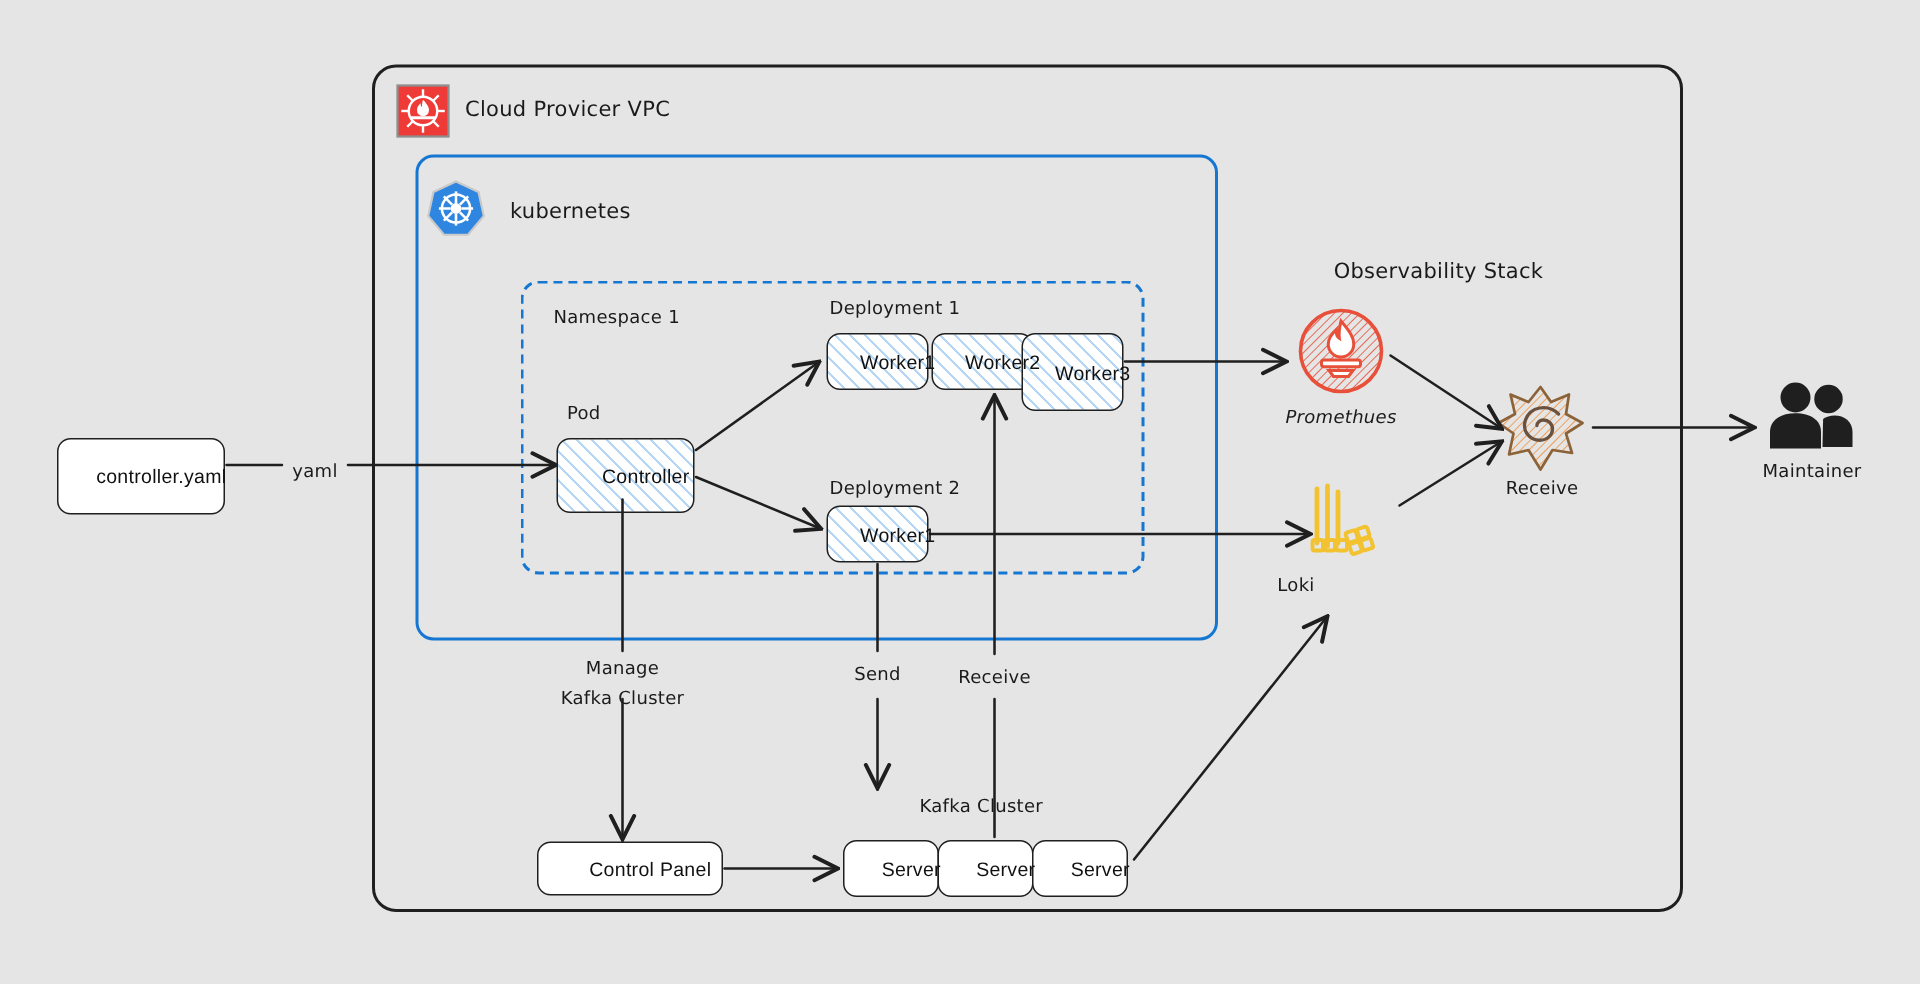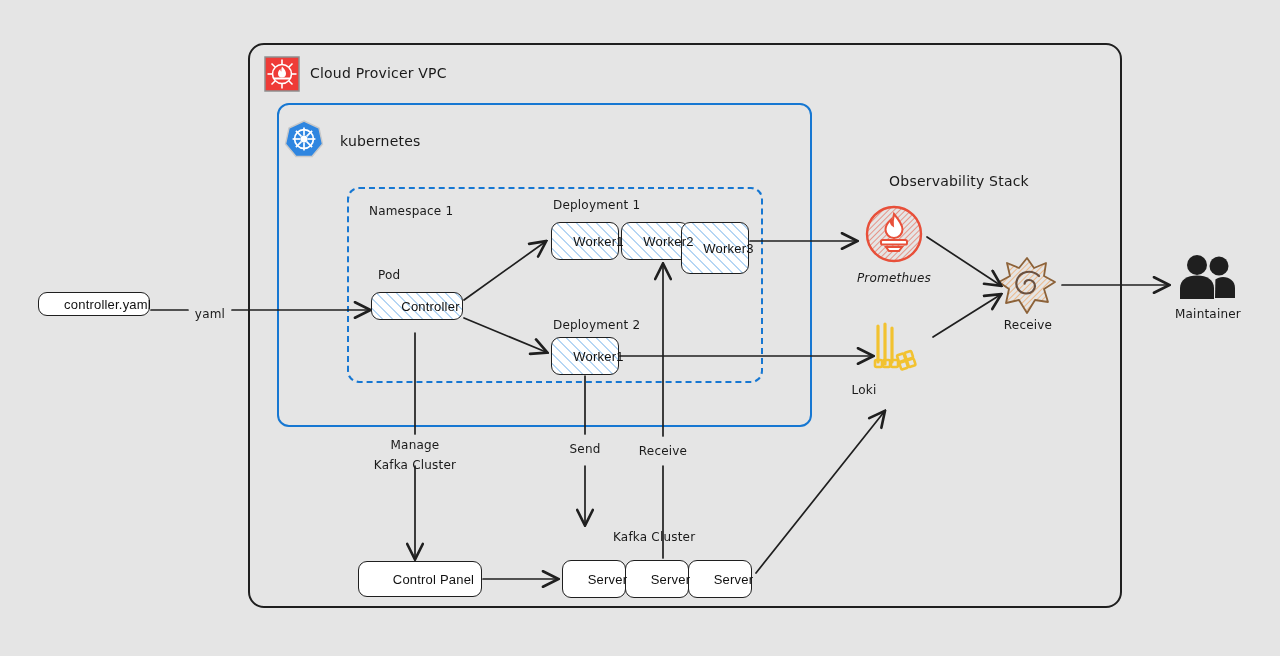--- a/index.html
+++ b/index.html
@@ -136,26 +136,26 @@
         <line x1="23.6" y1="22.6" x2="29.1" y2="28.1"></line>
         <line x1="29.1" y1="11.9" x2="23.6" y2="17.4"></line>
         <line x1="18.4" y1="22.6" x2="12.9" y2="28.1"></line>
       </g>
     </svg>
   </div>
   <div class="lbl" style="left:340px; top:133px; font-size:14px;">kubernetes</div>
 
   <div class="lbl" style="left:369px; top:204px;">Namespace 1</div>
 
-  <div class="node" style="left:38px; top:292px; width:112px; height:24px;">
+  <div class="node" style="left:38px; top:292px; width:112px; height:51px;">
     <span>controller.yaml</span>
   </div>
 
   <div class="lbl" style="left:378px; top:268px;">Pod</div>
-  <div class="node hatch" style="left:371px; top:292px; width:92px; height:28px;">
+  <div class="node hatch" style="left:371px; top:292px; width:92px; height:50px;">
     <span>Controller</span>
   </div>
 
   <div class="lbl" style="left:553px; top:198px;">Deployment 1</div>
   <div class="node hatch" style="left:551px; top:222px; width:68px; height:38px;">
     <span>Worker1</span>
   </div>
   <div class="node hatch" style="left:621px; top:222px; width:68px; height:38px;">
     <span>Worker2</span>
   </div>

